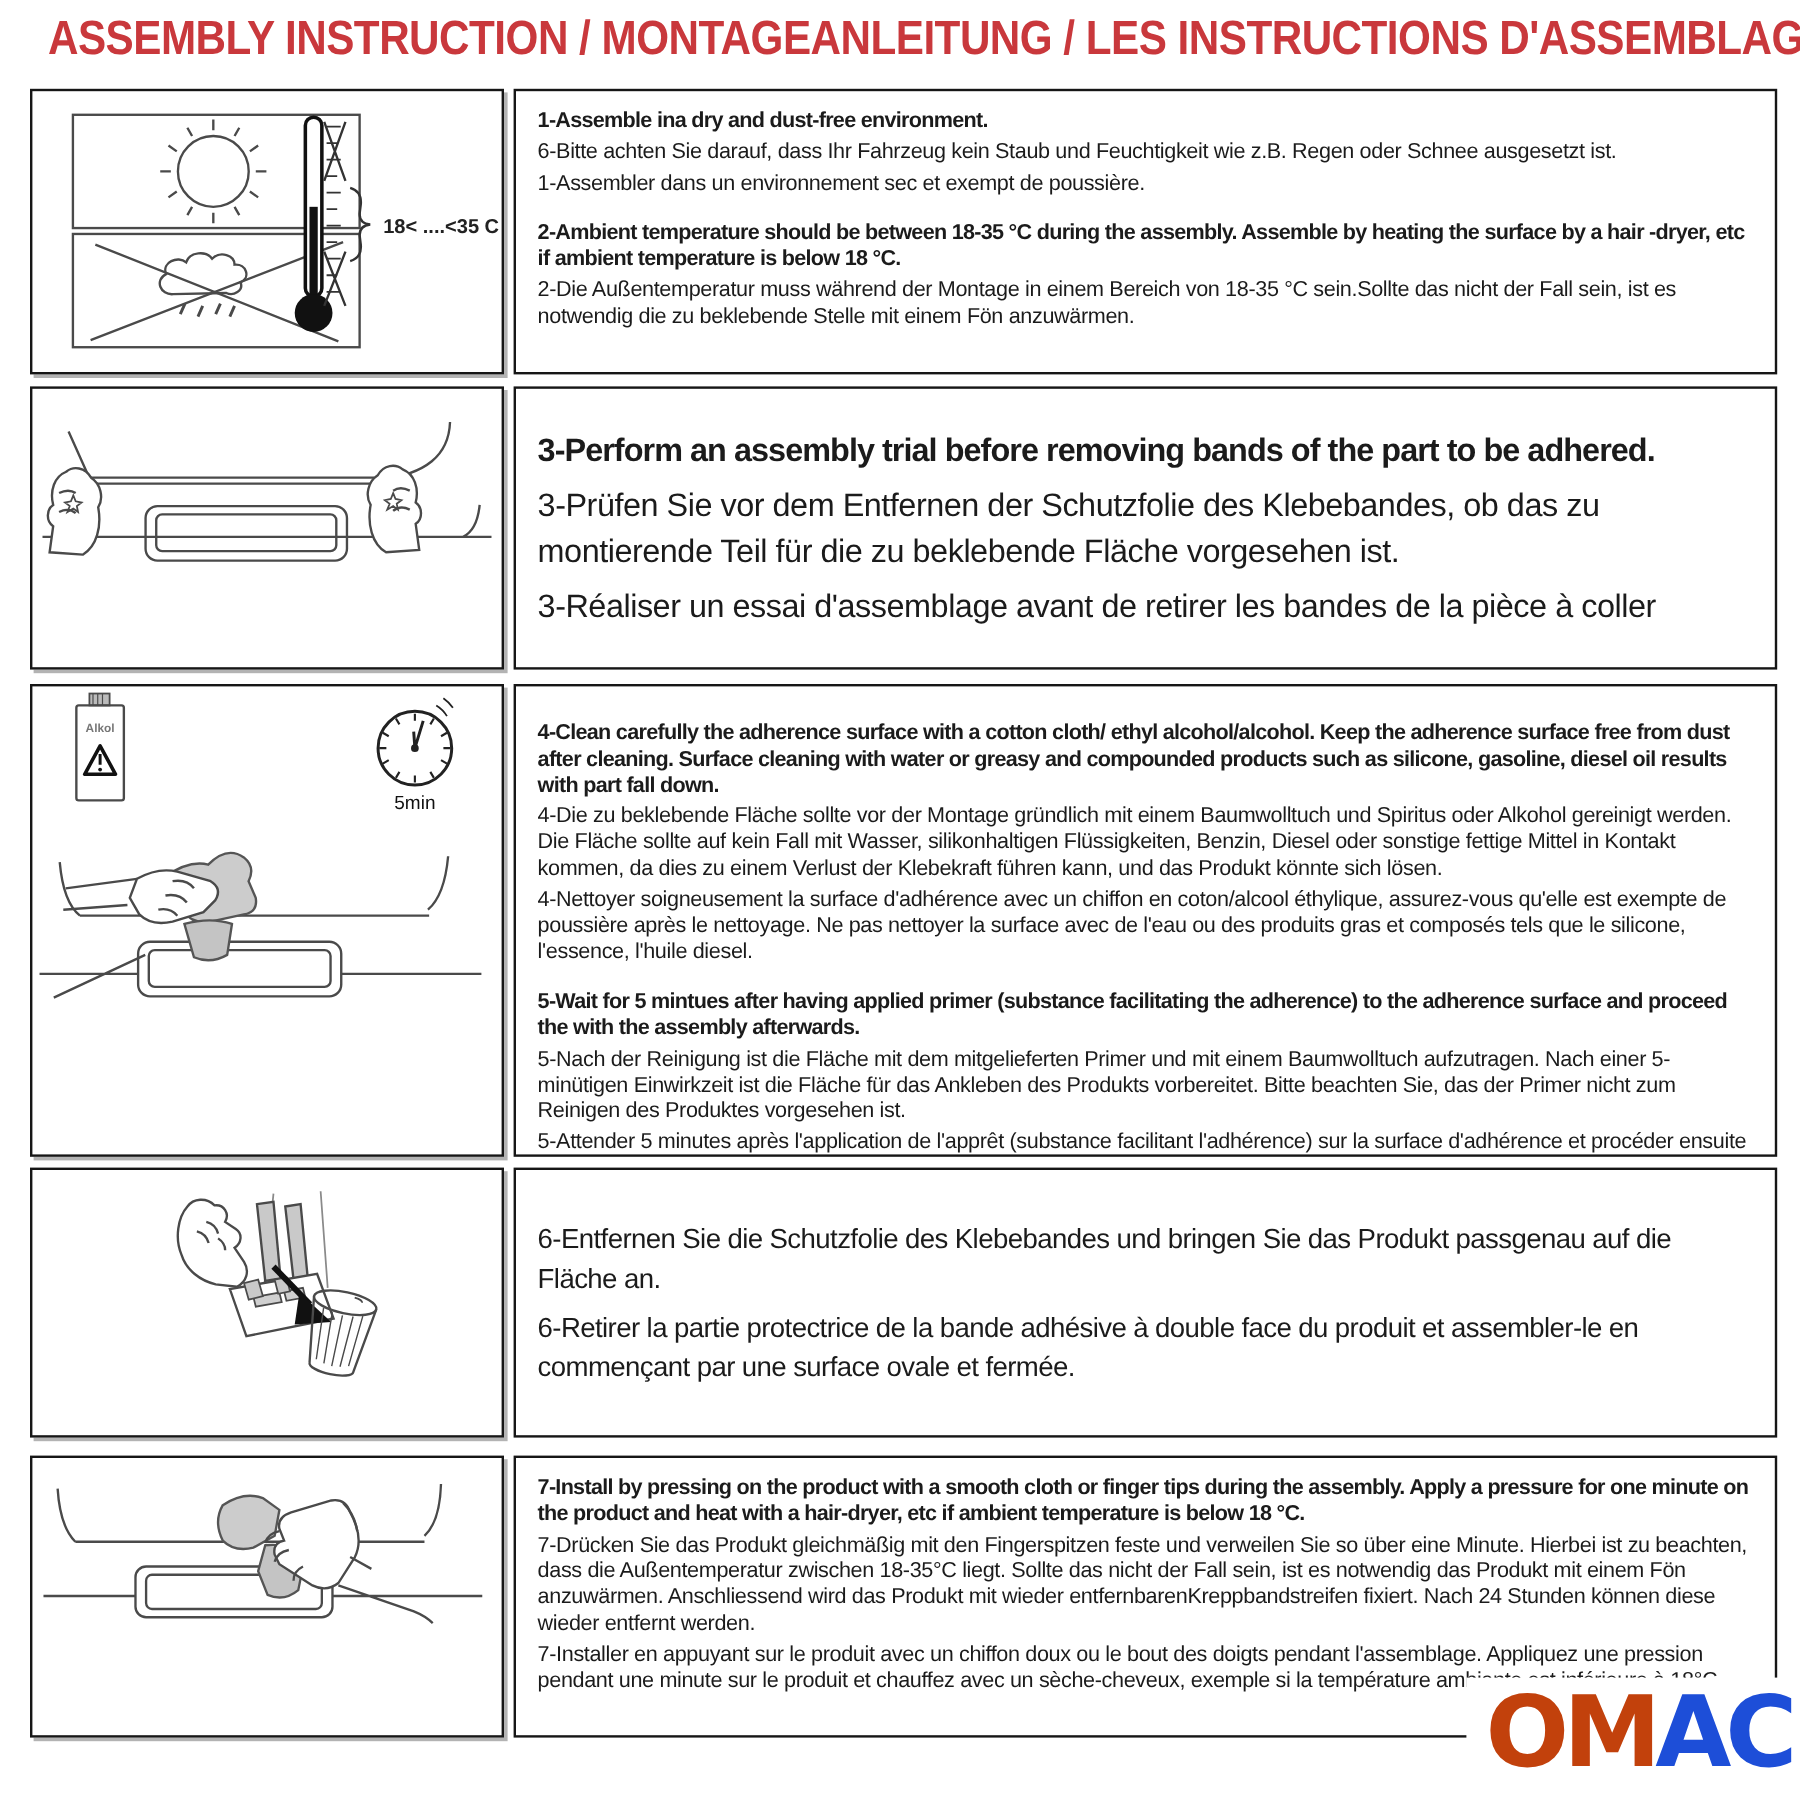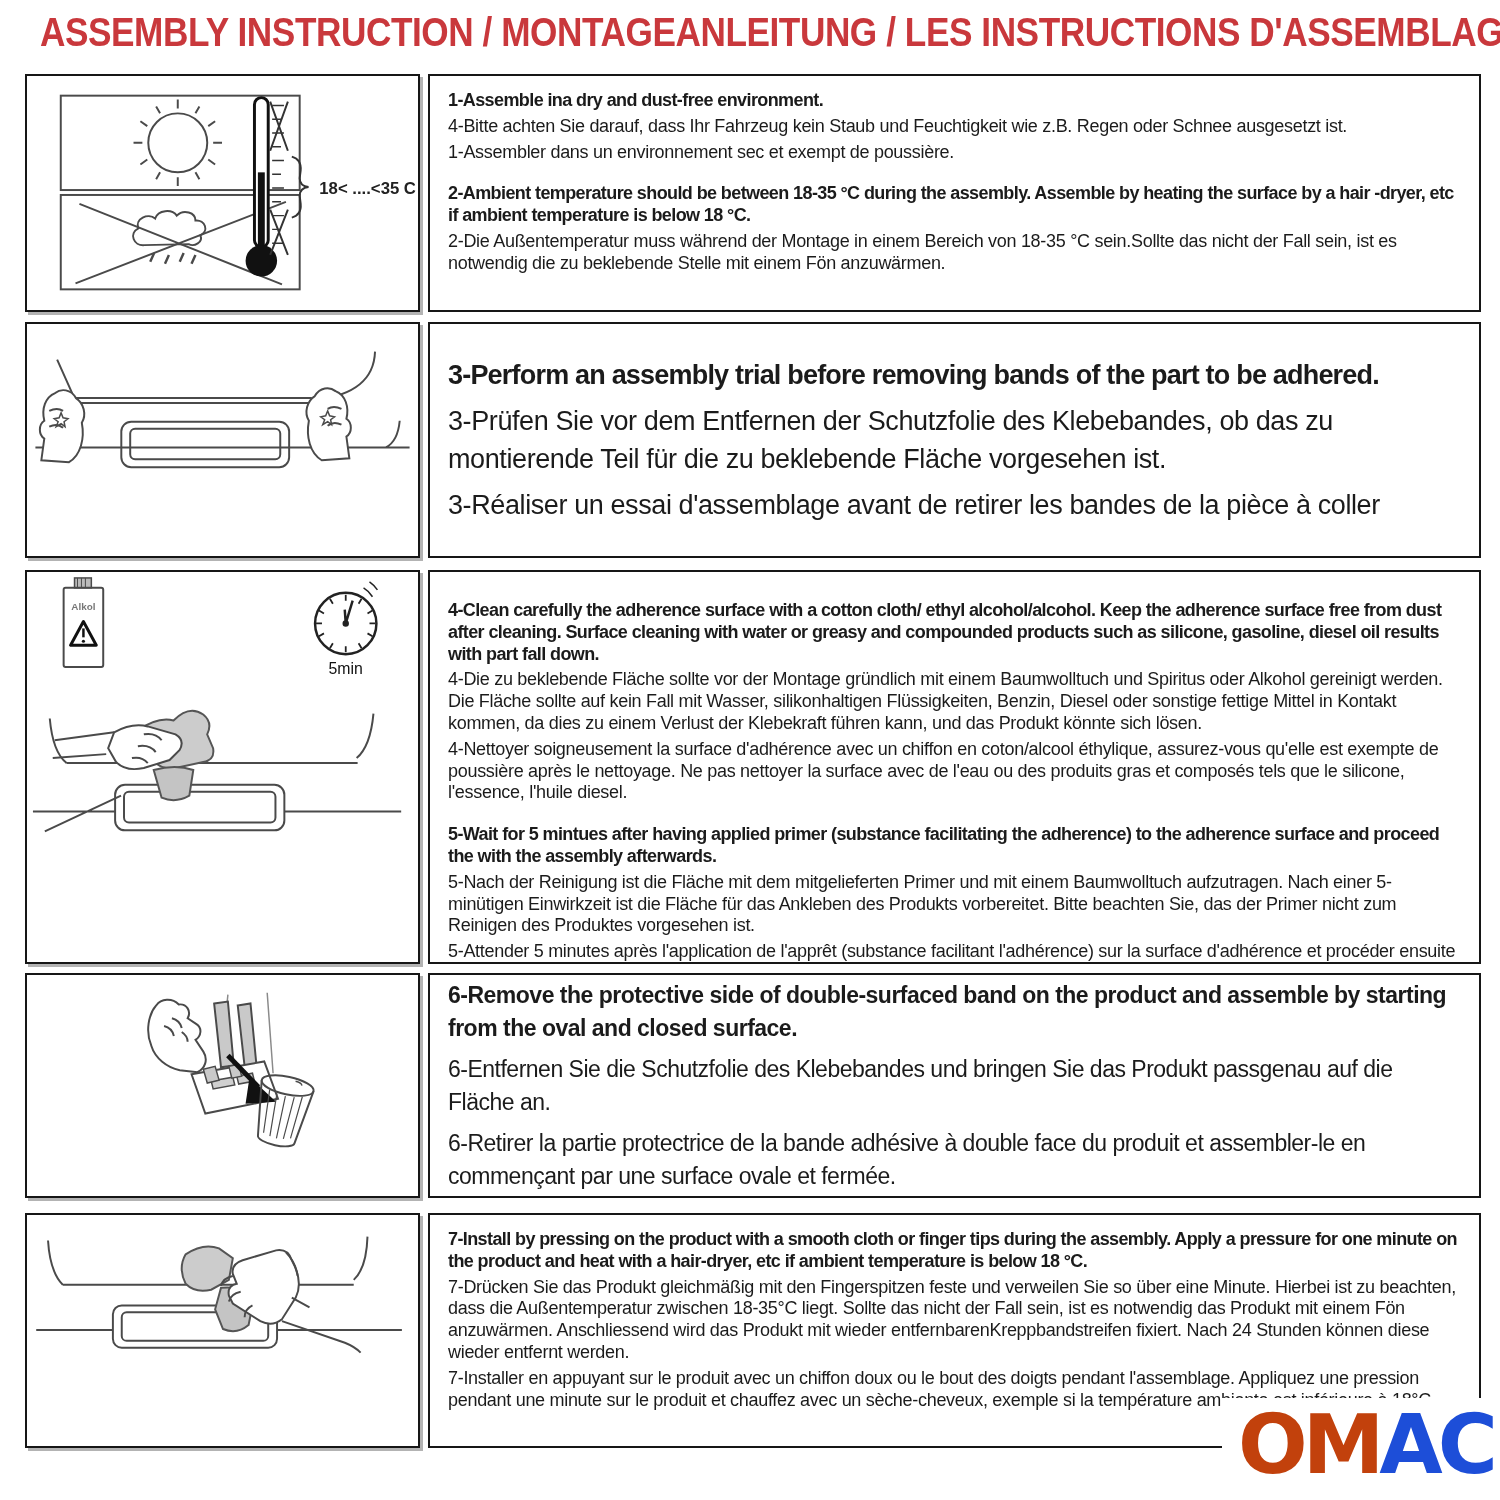--- a/index.html
+++ b/index.html
@@ -66,21 +66,21 @@
         <circle cx="237" cy="188" r="16" fill="#111"></circle>
         <path d="M248,30h12 M248,44h9 M248,58h12 M248,72h9 M248,86h12 M248,100h9 M248,114h12 M248,128h9 M248,142h12 M248,156h9 M248,170h12" stroke="#333" stroke-width="1.5" fill="none"></path>
         <path d="M246,26L264,76 M264,26L246,76 M246,136L264,182 M264,136L246,182" stroke="#333" stroke-width="2" fill="none"></path>
         <path d="M268,82 q10,3 9,14 l-1,8 q0,8 9,9 q-9,1 -9,9 l1,8 q1,11 -9,14" fill="none" stroke="#333" stroke-width="2"></path>
         <text x="296" y="120" font-size="17" font-weight="bold" fill="#222">18&lt; ....&lt;35 C</text>
       </g>
     </svg>
   </div>
   <div class="text-box size-s">
       <div class="para bold">1-Assemble ina dry and dust-free environment.</div>
-      <div class="para">4-Bitte achten Sie darauf, dass Ihr Fahrzeug kein Staub und Feuchtigkeit wie z.B. Regen oder Schnee ausgesetzt ist.</div>
+      <div class="para">6-Bitte achten Sie darauf, dass Ihr Fahrzeug kein Staub und Feuchtigkeit wie z.B. Regen oder Schnee ausgesetzt ist.</div>
       <div class="para">1-Assembler dans un environnement sec et exempt de poussière.</div>
       <div class="spacer"></div>
       <div class="para bold">2-Ambient temperature should be between 18-35 °C  during the assembly. Assemble by heating the surface by a hair -dryer, etc if ambient temperature is below 18 °C.</div>
       <div class="para">2-Die Außentemperatur muss während der Montage in einem Bereich von 18-35 °C  sein.Sollte das nicht der Fall sein, ist es notwendig die zu beklebende Stelle mit einem Fön anzuwärmen.</div>
     </div>
 </section>
 
 <section class="row row2">
   <div class="illus-box">
     <svg viewBox="0 0 395 235">
@@ -176,21 +176,20 @@
         <g transform="rotate(12 258 140)">
           <ellipse cx="258" cy="112" rx="27" ry="9"></ellipse>
           <path d="M231,112 L239,168 a19,6 0 0 0 38,0 L285,112"></path>
           <path d="M241,120 l3,44 M249,122 l2,44 M258,123 v44 M267,122 l-2,44 M275,120 l-3,44" stroke-width="1.2"></path>
           <path d="M265,106 a8,3 0 0 1 7,3" stroke-width="1.5"></path>
         </g>
       </g>
     </svg>
   </div>
   <div class="text-box size-m center-v">
-      <div class="para bold">6-Remove the protective side of double-surfaced band on the product and assemble by starting from the oval and closed surface.</div>
       <div class="para">6-Entfernen Sie die Schutzfolie des Klebebandes und bringen Sie das Produkt passgenau auf die Fläche an.</div>
       <div class="para">6-Retirer la partie protectrice de la bande adhésive à double face du produit et assembler-le en commençant par une surface ovale et fermée.</div>
     </div>
 </section>
 
 <section class="row row5">
   <div class="illus-box">
     <svg viewBox="0 0 395 235">
       <g fill="none" stroke="#4a4a4a" stroke-width="2">
         <path d="M20,26 q2,32 15,45 M345,22 q-1,32 -14,44 M35,71 H331"></path>

